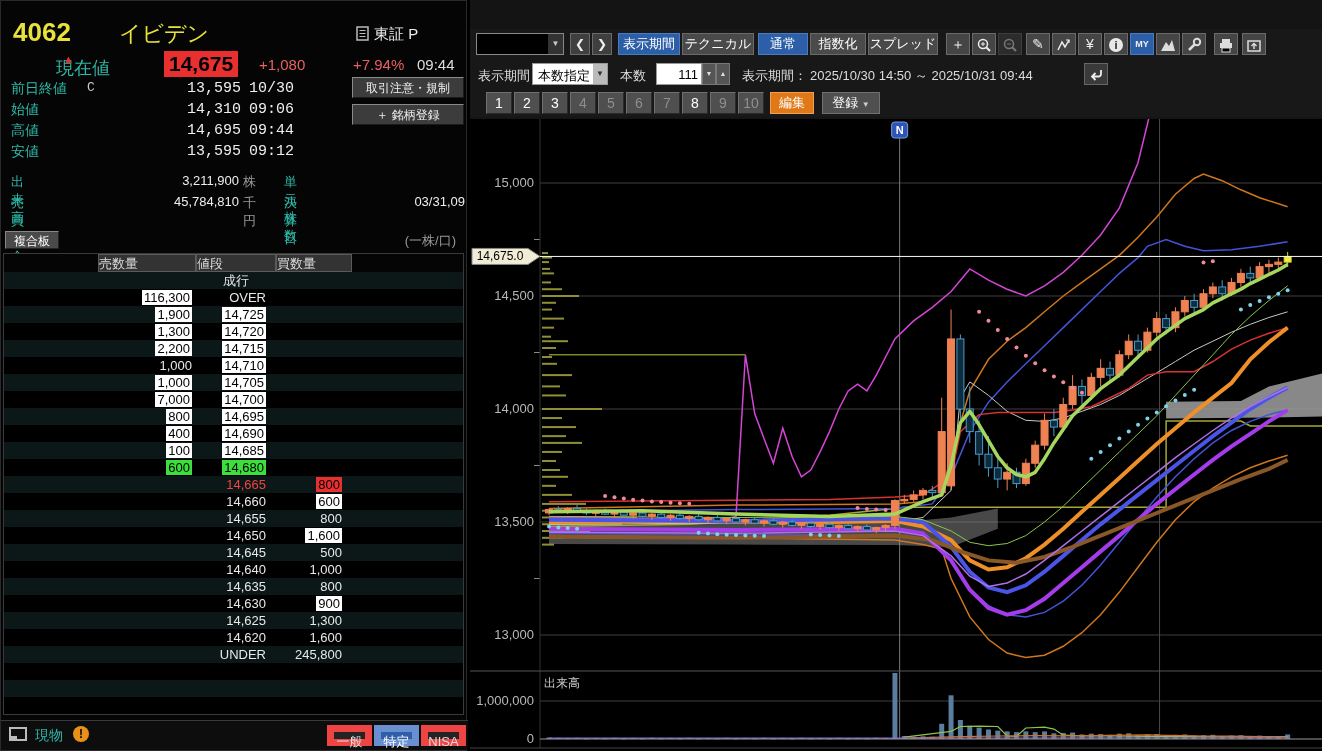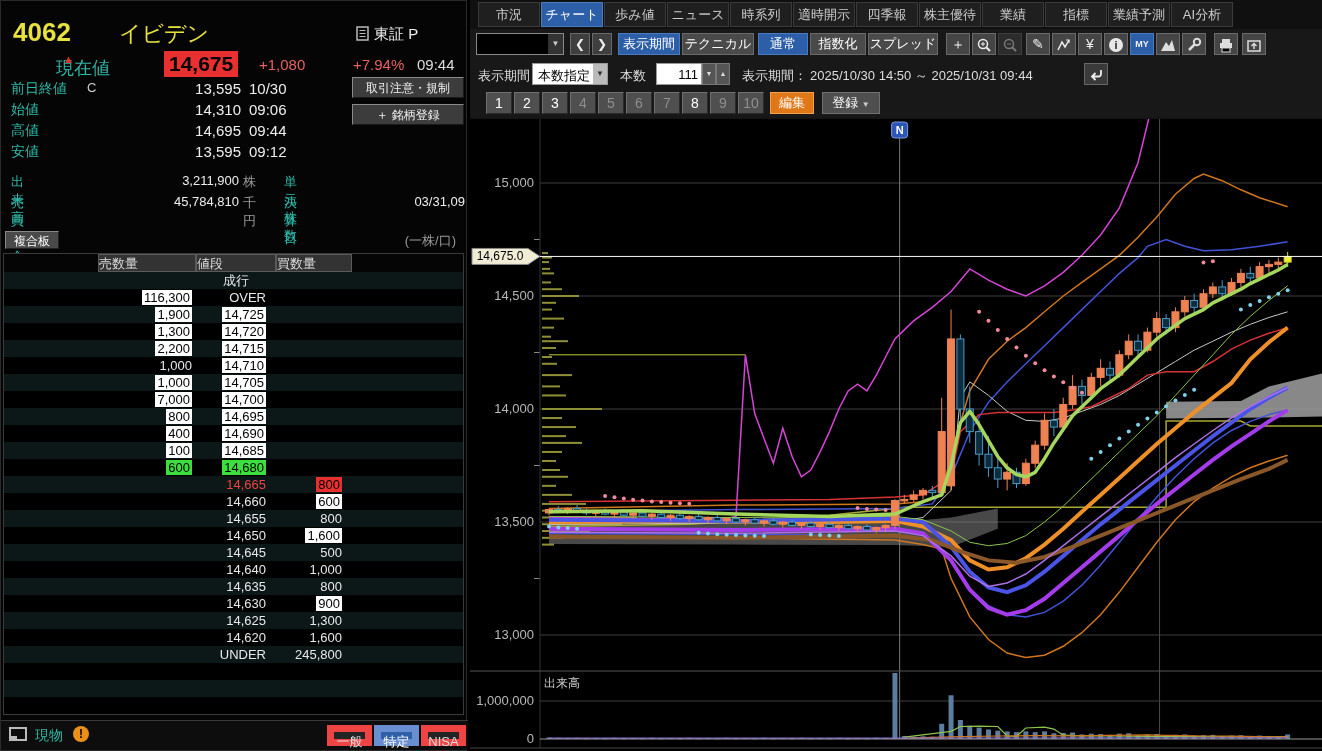--- a/index.html
+++ b/index.html
@@ -12,21 +12,21 @@
   #sname{position:absolute;left:118px;top:18px;font-size:22px;color:#e8e23c;}
   #market{position:absolute;left:355px;top:24px;font-size:15px;color:#eee;white-space:nowrap;}
   #market .docicon{display:inline-block;vertical-align:-2px;margin-right:5px;}
   #pricerow{position:absolute;left:0;top:50px;width:467px;height:26px;}
   #pricerow .lbl{position:absolute;left:10px;top:5px;font-size:18px;margin-left:45px;}
   #uptri{position:absolute;left:62px;top:2px;color:#e03030;font-size:11px;}
   #lastpx{position:absolute;left:163px;top:0px;background:#e83030;color:#000;font-size:21px;font-weight:bold;padding:1px 5px;text-align:right;}
   #chg{position:absolute;left:258px;top:5px;color:#e86060;font-size:15px;}
   #chgp{position:absolute;left:352px;top:5px;color:#e86060;font-size:15px;}
   #pxtime{position:absolute;left:416px;top:5px;color:#ddd;font-size:15px;}
-  .statrow{position:absolute;left:0;width:340px;height:20px;}
+  .statrow{position:absolute;left:0;width:340px;height:20px;font-family:Liberation Mono, monospace;}
   .statrow .lbl{position:absolute;left:10px;font-size:14px;}
   .statrow .extra{position:absolute;left:86px;color:#ccc;font-size:13px;}
   .statrow .val{position:absolute;left:130px;width:110px;text-align:right;font-size:15px;color:#eee;}
   .statrow .tm{position:absolute;left:248px;font-size:15px;color:#eee;}
   .graybtn{position:absolute;left:351px;width:112px;height:21px;background:#3c3c3c;border:1px solid #8a8a8a;
            border-right-color:#1a1a1a;border-bottom-color:#1a1a1a;color:#eee;font-size:12px;
            text-align:center;line-height:21px;box-sizing:border-box;cursor:default;}
   .inline2{position:absolute;height:18px;font-size:13px;}
   .inline2 .val{position:absolute;left:120px;width:118px;text-align:right;color:#eee;}
   .inline2 .unit{position:absolute;left:242px;color:#999;}
@@ -280,34 +280,20 @@
     </div>
     <div id="lbottom">
       <span id="monicon"></span>
       <span class="cash">現物</span>
       <span id="warnicon">!</span>
       <span id="acctbtns"><div class="acctbtn" style="left: 326px;">一般</div><div class="acctbtn active" style="left: 373px;">特定</div><div class="acctbtn" style="left: 420px;">NISA</div></span>
     </div>
   </div>
 
   <div id="right">
-    <div id="tabbar">
-        <div class="tab" style="left: 8px; width: 62px;">市況</div>
-        <div class="tab active" style="left: 71px; width: 62px;">チャート</div>
-        <div class="tab" style="left: 134px; width: 62px;">歩み値</div>
-        <div class="tab" style="left: 197px; width: 62px;">ニュース</div>
-        <div class="tab" style="left: 260px; width: 62px;">時系列</div>
-        <div class="tab" style="left: 323px; width: 62px;">適時開示</div>
-        <div class="tab" style="left: 386px; width: 62px;">四季報</div>
-        <div class="tab" style="left: 449px; width: 62px;">株主優待</div>
-        <div class="tab" style="left: 512px; width: 62px;">業績</div>
-        <div class="tab" style="left: 575px; width: 62px;">指標</div>
-        <div class="tab" style="left: 638px; width: 62px;">業績予測</div>
-        <div class="tab" style="left: 701px; width: 62px;">AI分析</div>
-      </div>
     <div id="toolbar">
       <div id="tfdd">
         <span class="tftxt">1分足</span>
         <span class="ddarrow">▼</span>
       </div>
       <div class="navbtn" style="left:100px;">❮</div>
       <div class="navbtn" style="left:122px;">❯</div>
       <div id="tbtns">
           <div class="tbtn blue" style="left: 148px; width: 62px;">表示期間</div>
           <div class="tbtn" style="left: 212px; width: 72px;">テクニカル</div>

